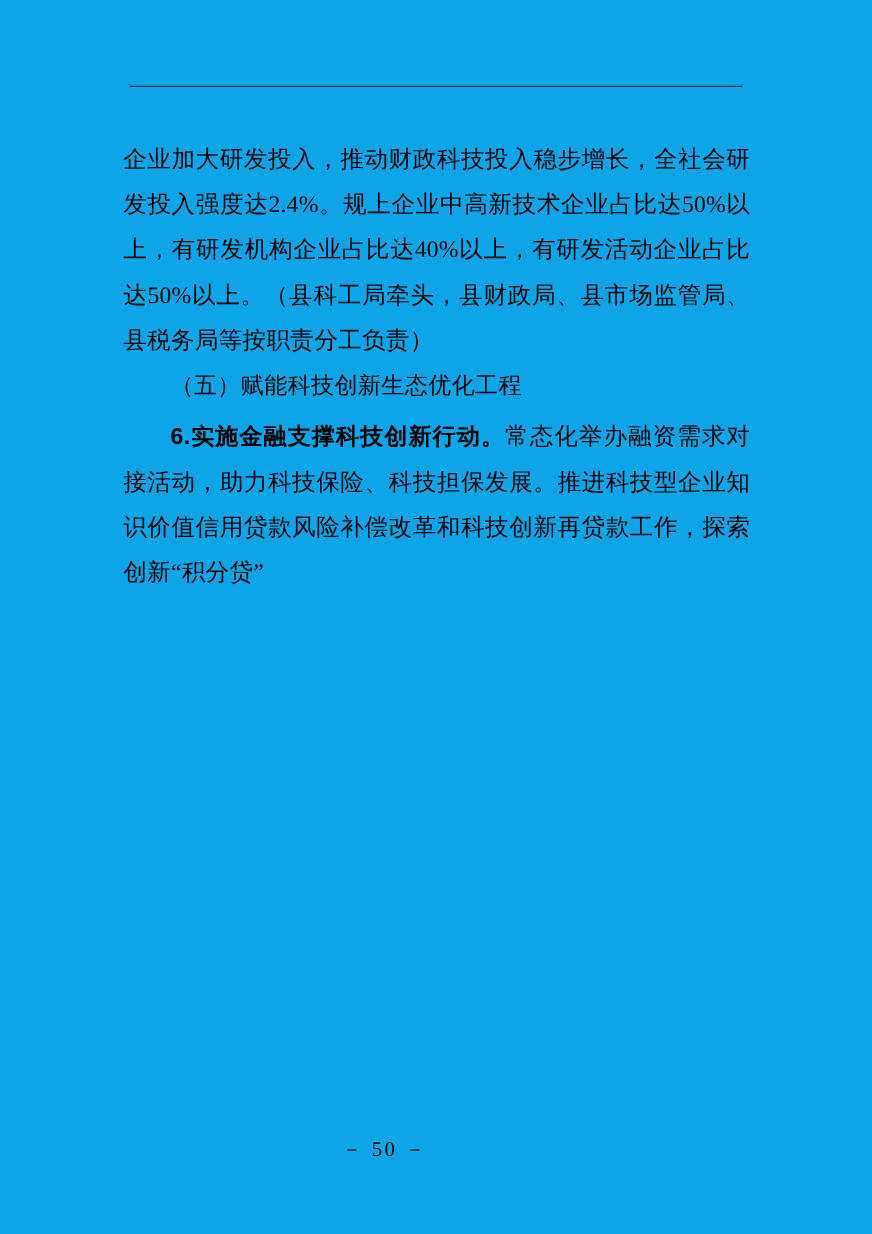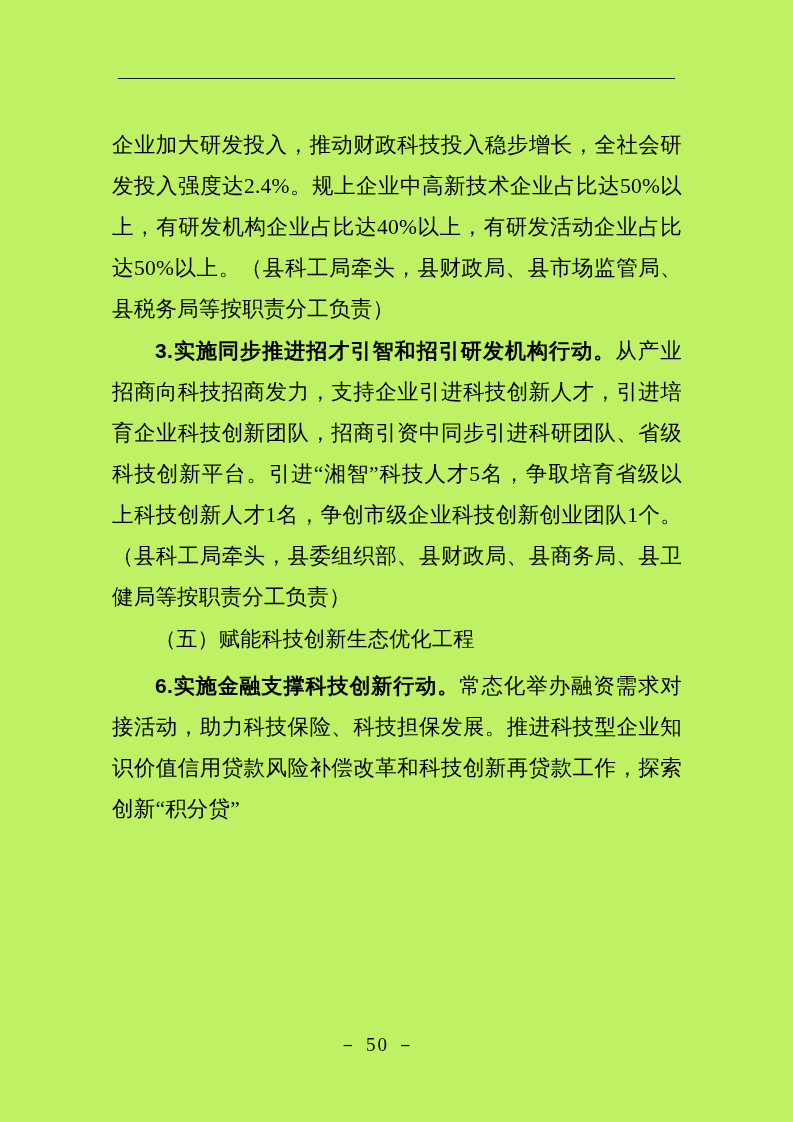--- a/index.html
+++ b/index.html
@@ -5,21 +5,21 @@
   html, body {
     margin: 0;
     padding: 0;
     background: #ffffff;
   }
   .page {
     position: relative;
     width: 793px;
     height: 1122px;
     margin: 0 auto;
-    background: #bef264;
+    background: #0ea5e9;
     box-sizing: border-box;
     overflow: hidden;
   }
   .top-rule {
     position: absolute;
     left: 118px;
     top: 78px;
     width: 557px;
     height: 0;
     border-top: 1.5px solid #1a1a1a;
@@ -62,21 +62,20 @@
   .body-run {
     font-family: "Liberation Serif", "DejaVu Serif", serif;
     font-size: 21.5px;
   }
   .footer {
     position: absolute;
     left: 0;
     top: 1032px;
     width: 699px;
     text-align: center;
-    padding-left: 28px;
   }
   .page-number {
     font-family: "Liberation Serif", "DejaVu Serif", serif;
     font-size: 19px;
     color: #000000;
     letter-spacing: 2px;
   }
   .spacer {
     height: 6px;
   }
@@ -85,21 +84,20 @@
 <body>
 
 <div class="page">
 
   <div class="top-rule"></div>
 
   <div class="content">
 
     <p class="para">企业加大研发投入，推动财政科技投入稳步增长，全社会研发投入强度达2.4%。规上企业中高新技术企业占比达50%以上，有研发机构企业占比达40%以上，有研发活动企业占比达50%以上。（县科工局牵头，县财政局、县市场监管局、县税务局等按职责分工负责）</p>
 
-    <p class="para indent2"><span class="heading-run">3.实施同步推进招才引智和招引研发机构行动。</span><span class="body-run">从产业招商向科技招商发力，支持企业引进科技创新人才，引进培育企业科技创新团队，招商引资中同步引进科研团队、省级科技创新平台。引进“湘智”科技人才5名，争取培育省级以上科技创新人才1名，争创市级企业科技创新创业团队1个。（县科工局牵头，县委组织部、县财政局、县商务局、县卫健局等按职责分工负责）</span></p>
 
     <p class="section-head">（五）赋能科技创新生态优化工程</p>
 
 
     <div class="spacer"></div>
 
     <p class="para indent2"><span class="heading-run">6.实施金融支撑科技创新行动。</span><span class="body-run">常态化举办融资需求对接活动，助力科技保险、科技担保发展。推进科技型企业知识价值信用贷款风险补偿改革和科技创新再贷款工作，探索创新“积分贷”</span></p>
 
   </div>
 

